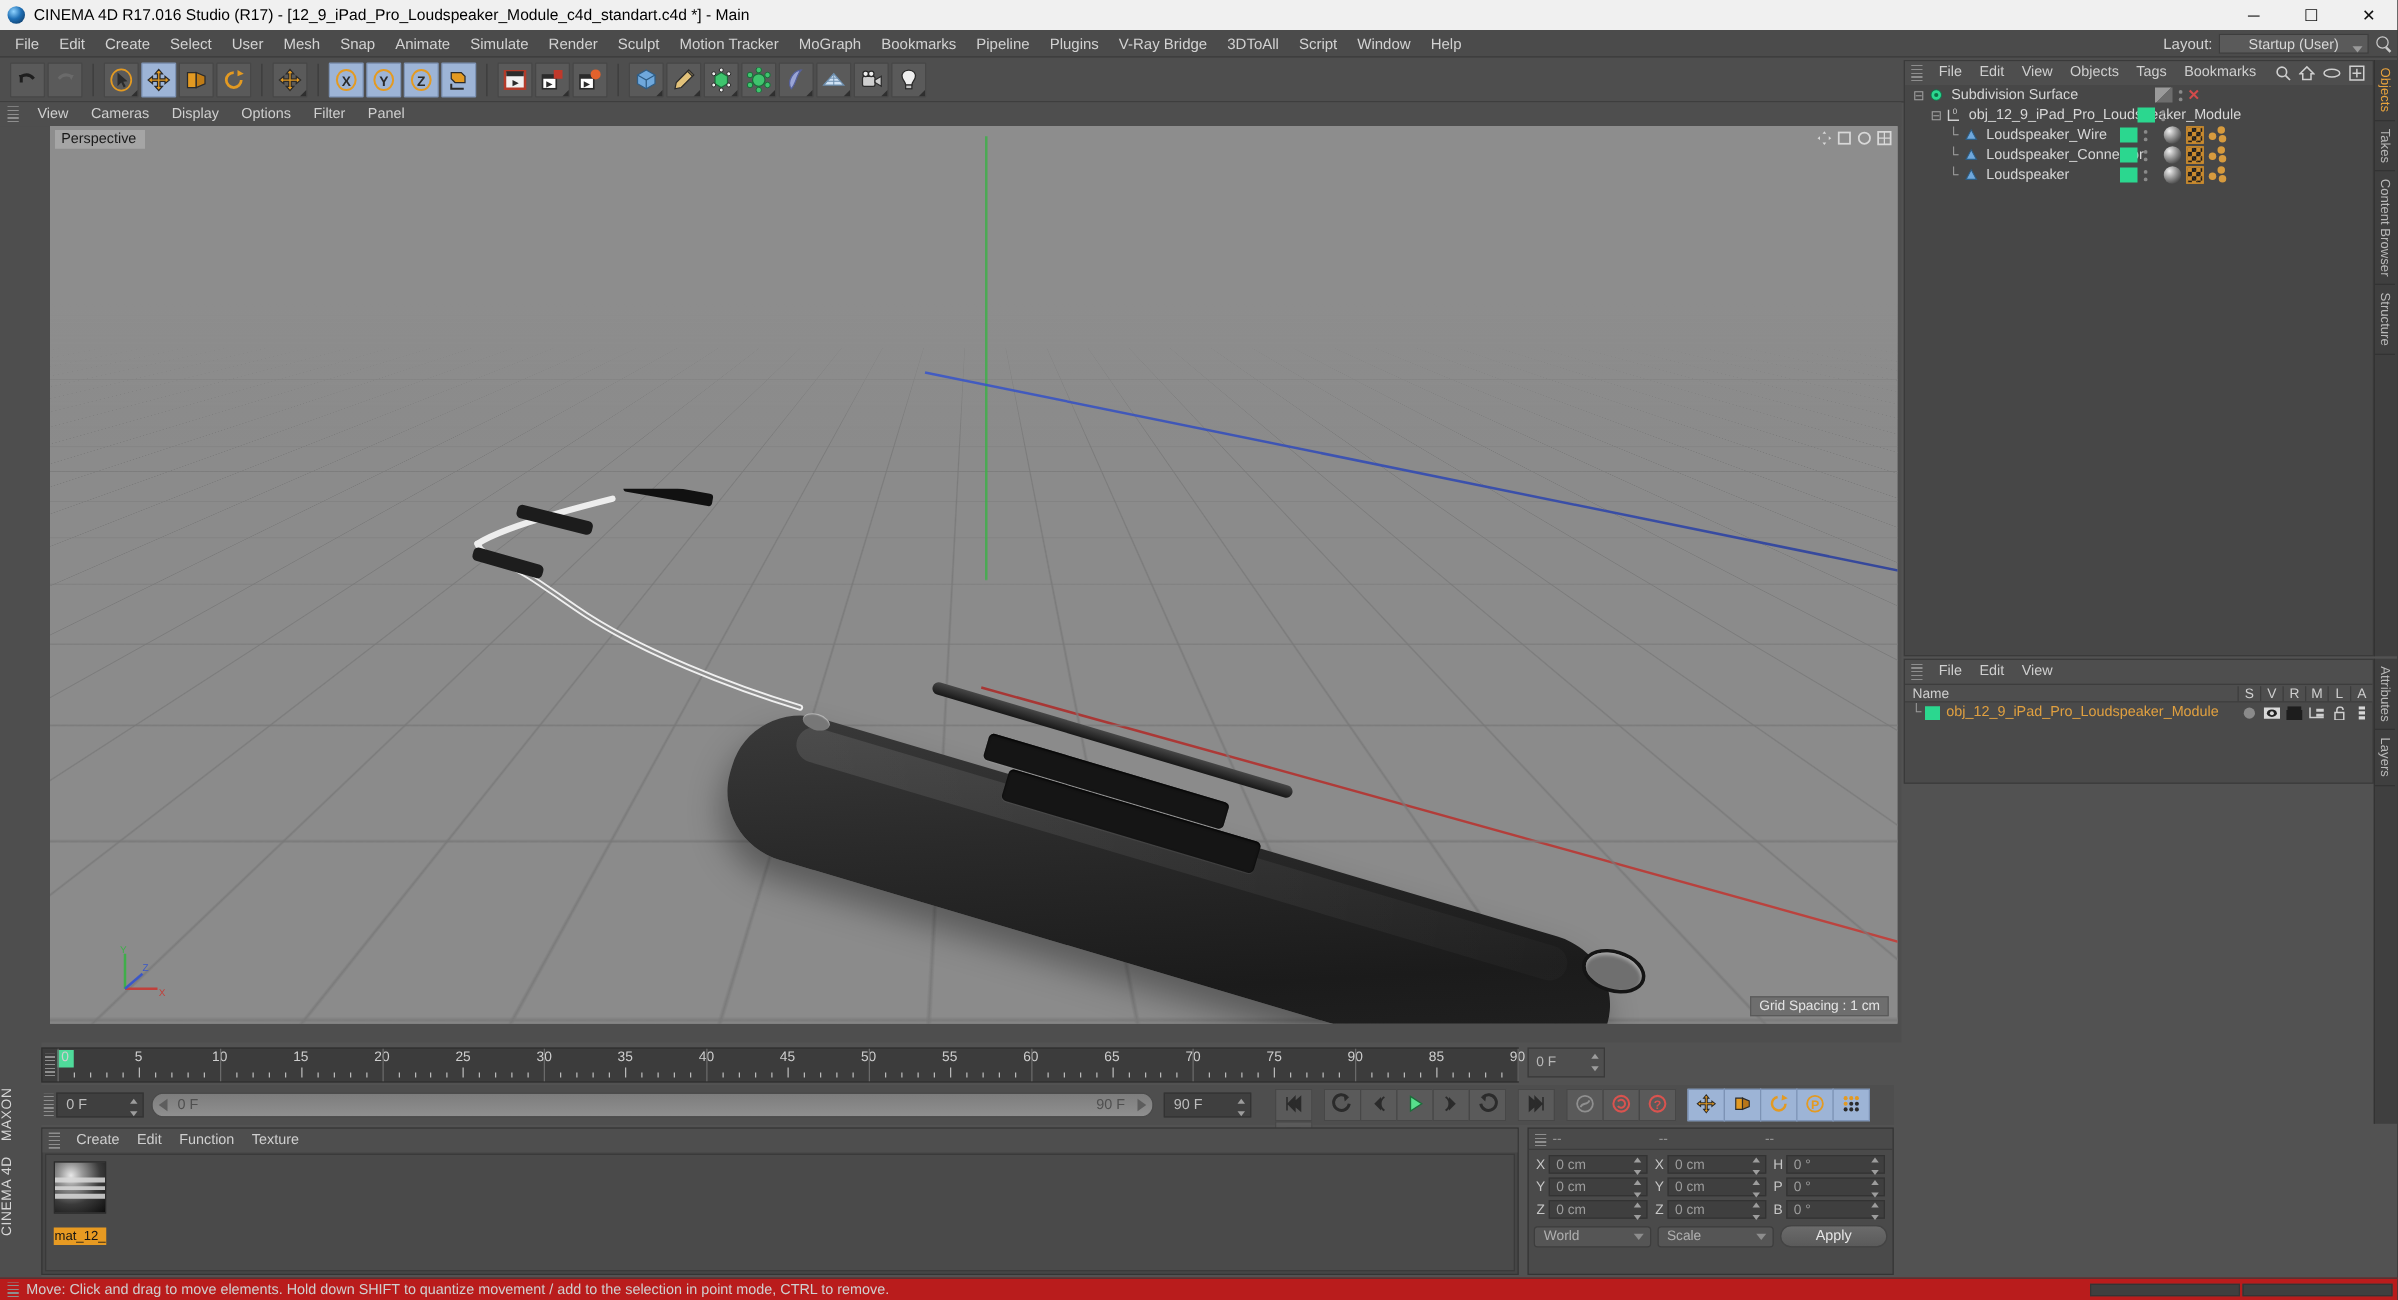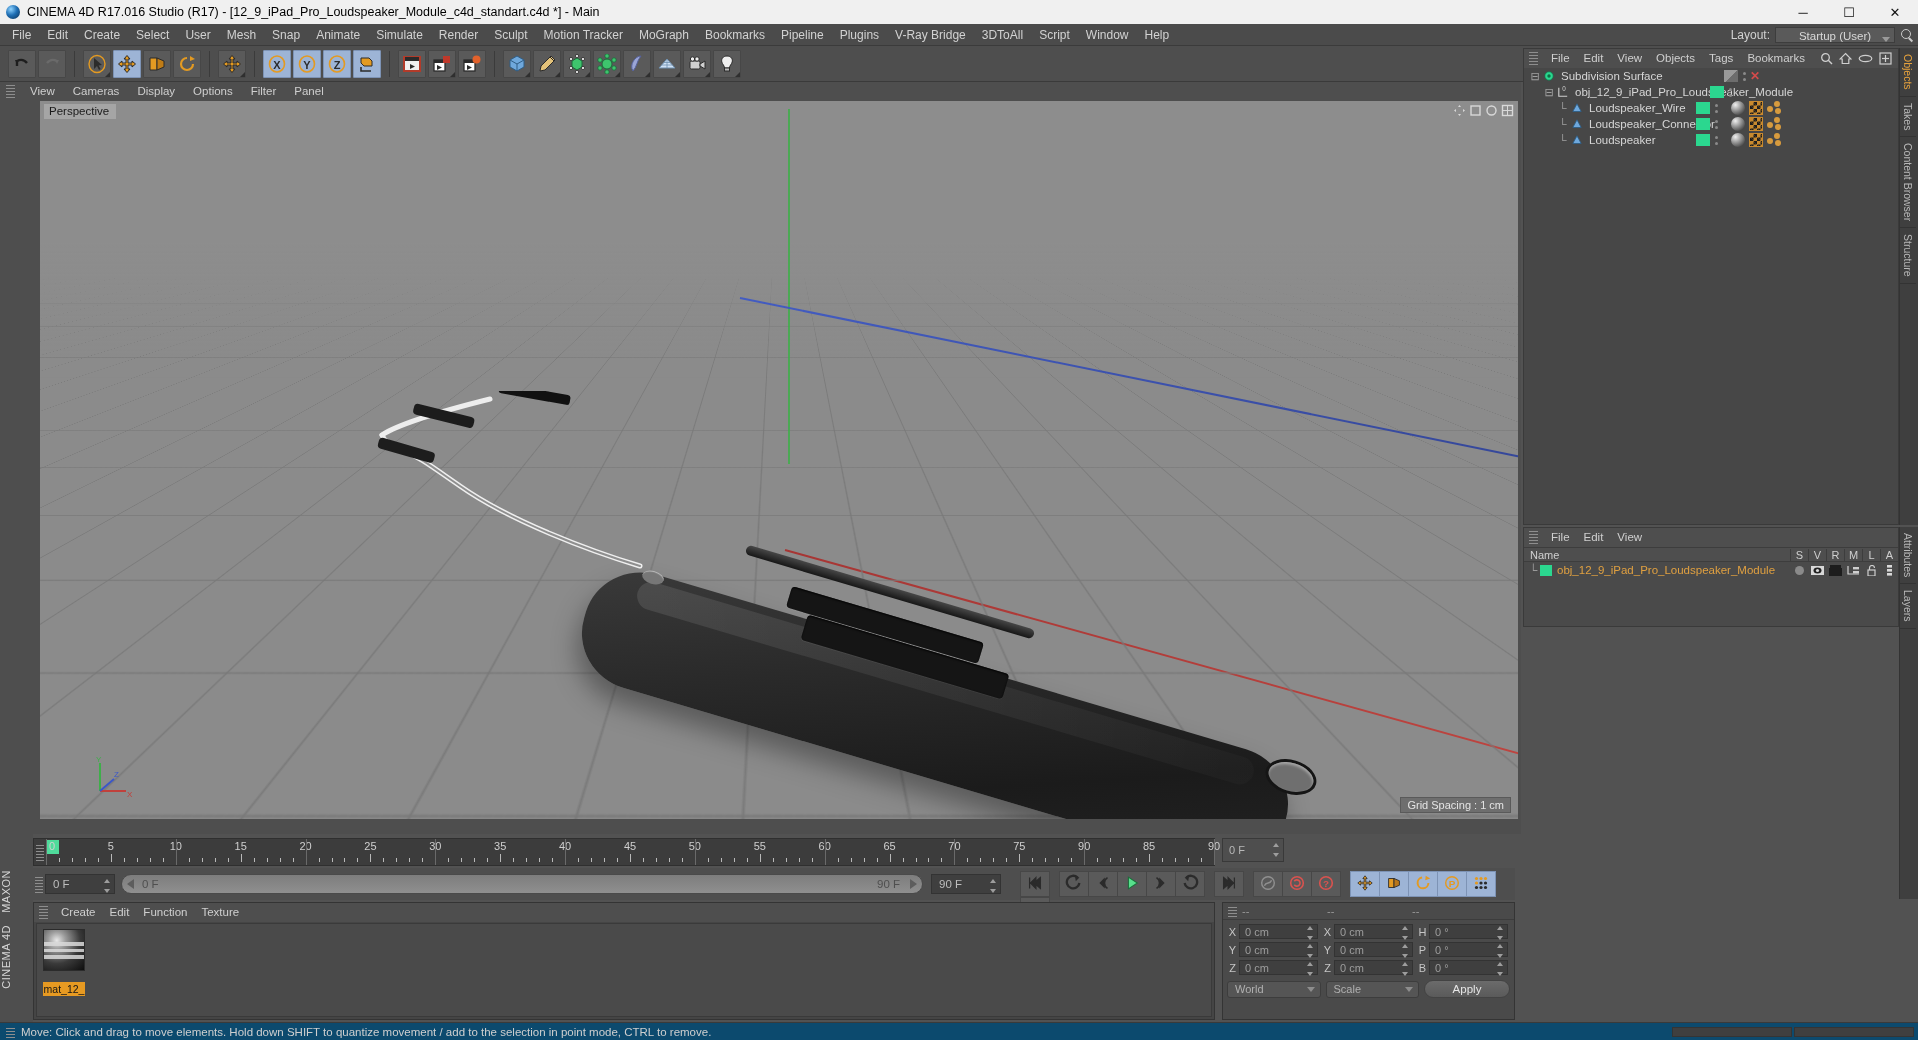--- a/index.html
+++ b/index.html
@@ -261,21 +261,21 @@
   .lp-btn{ width:29px;height:29px; margin:2px; background:#5a5a5a; border:1px solid #474747;
     display:flex;align-items:center;justify-content:center; position:relative; }
   .lp-btn .corner{ position:absolute; right:0;bottom:0; width:0;height:0;
     border-left:5px solid transparent; border-bottom:5px solid #2f2f2f; }
   .lp-sep{ height:7px; }
   .maxon{ position:absolute; left:0; bottom:18px; width:33px; height:140px; }
   .maxon .v{ writing-mode:vertical-rl; transform:rotate(180deg); font-size:11px;
     color:#d6d6d6; letter-spacing:.5px; padding:6px 0; }
 
   
-  .status{ position:absolute; left:0; bottom:0; width:100%; height:18px; background:#0c4a6e;
+  .status{ position:absolute; left:0; bottom:0; width:100%; height:18px; background:#b91c1c;
     display:flex; align-items:center; font-size:11.5px; color:#cfcfcf; border-top:1px solid #3a3a3a;justify-content:space-between;}
   .status .grip{ width:9px;height:12px; margin:0 6px;
     background-image:repeating-linear-gradient(0deg,#8e8e8e 0 1px,transparent 1px 3px);}
   
   .statusbars{ margin-left:auto; display:flex; gap:2px; padding-right:4px; }
   .statusbars i{ width:120px; height:10px; background:#3f3f3f; border:1px solid #343434; }
 </style>
 </head>
 <body>
 

